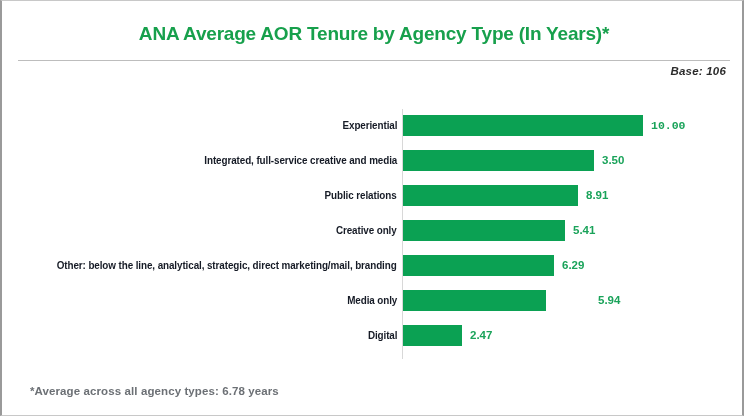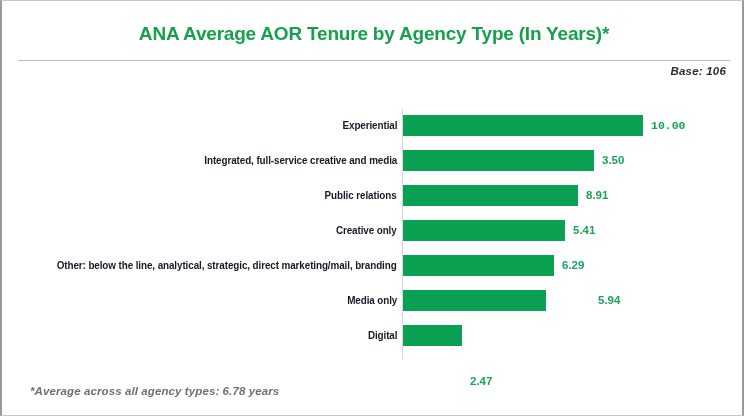--- a/index.html
+++ b/index.html
@@ -116,21 +116,20 @@
     font-weight: bold;
     color: #1aa35a;
     white-space: nowrap;
   }
 
   .footnote {
     position: absolute;
     left: 28px;
     top: 384px;
     font-size: 11.5px;
-    font-style: italic;
     font-weight: bold;
     color: #6c7075;
     letter-spacing: 0.1px;
     white-space: nowrap;
   }
 </style>
 </head>
 <body>
 
 <div class="slide">
@@ -174,19 +173,19 @@
 
     <div class="row" style="top:185px;">
       <div class="cat-label">Media only</div>
       <div class="bar" style="width:143px;"></div>
       <div class="value-label" style="left:551px;margin-left:45px;">5.94</div>
     </div>
 
     <div class="row" style="top:220px;">
       <div class="cat-label">Digital</div>
       <div class="bar" style="width:59px;"></div>
-      <div class="value-label" style="left:468px;margin-top:46px;">2.47</div>
+      <div class="value-label" style="left:468px;">2.47</div>
     </div>
   </div>
 
   <div class="footnote">*Average across all agency types: 6.78 years</div>
 
 </div>
 
 </body></html>

